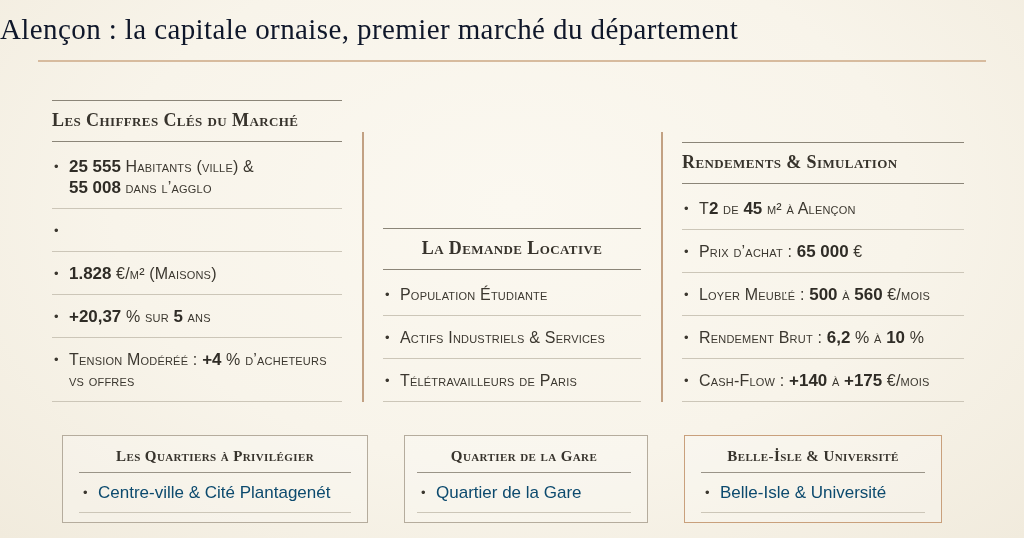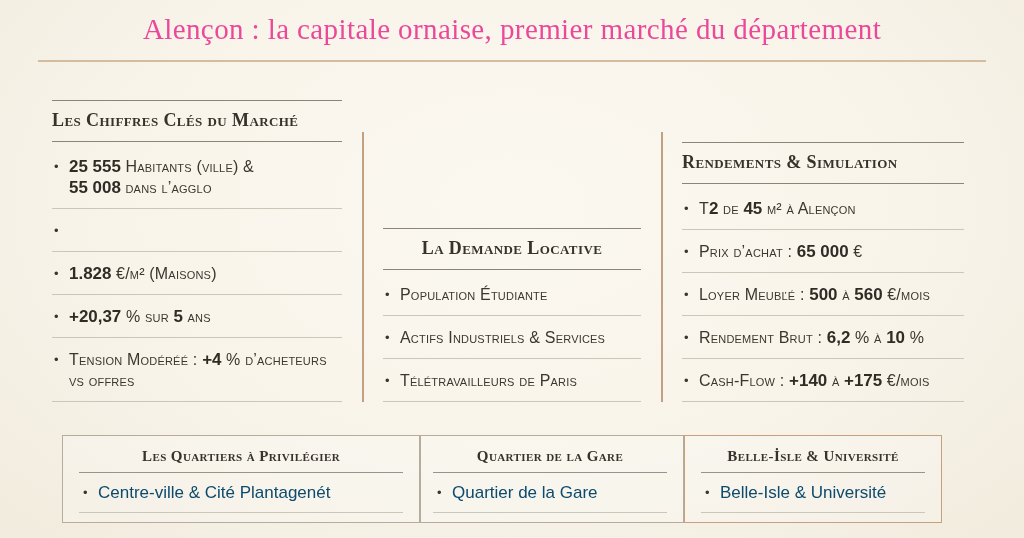--- a/index.html
+++ b/index.html
@@ -11,22 +11,21 @@
     overflow: hidden;
   }
   .slide { width: 1024px; height: 538px; padding-top: 13px; }
 
   
   .title {
     font-family: "Liberation Serif", "DejaVu Serif", serif;
     font-weight: 400;
     font-size: 29px;
     letter-spacing: 0.4px;
-    color: #ec4899;
-    text-align: center;
+    color: #0f172a;
   }
   .title-rule {
     margin: 14px 38px 0 38px;
     height: 2px;
     background: #d7bb9e;
   }
 
   
   .cols {
     display: flex;
@@ -86,22 +85,22 @@
     display: flex;
     justify-content: space-between;
     margin: 33px 82px 0 62px;
   }
   .box {
     border: 1.5px solid #b5ac9d;
     background: rgba(255,255,255,0.22);
     padding: 7px 16px 9px 16px;
   }
   .box.accent { border-color: #c9a07c; }
-  .box-1 { width: 358px; }
-  .box-2 { width: 264px; padding-left: 12px; }
+  .box-1 { width: 306px; }
+  .box-2 { width: 244px; padding-left: 12px; }
   .box-3 { width: 258px; }
   .box-header {
     font-family: "Liberation Serif", "DejaVu Serif", serif;
     font-variant: small-caps;
     font-weight: 600;
     font-size: 15px;
     letter-spacing: 0.4px;
     text-align: center;
     color: #37332c;
     padding: 5px 0 7px 0;

